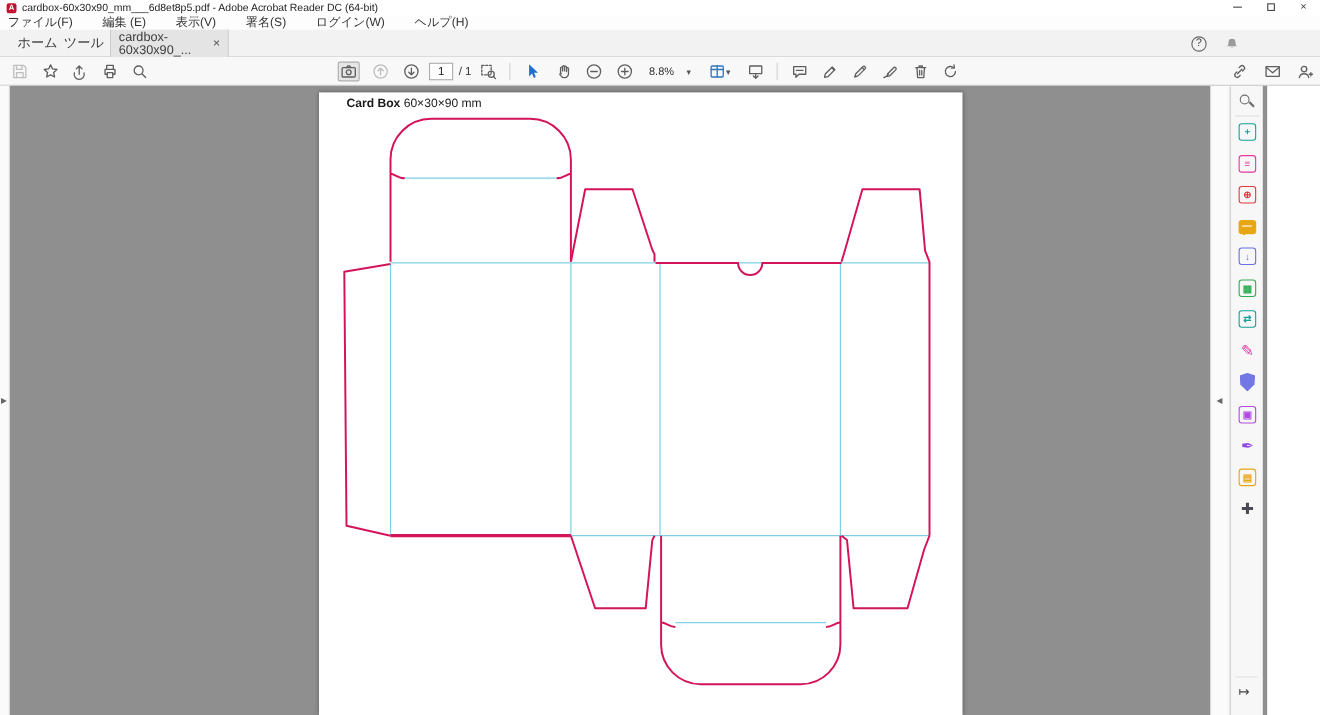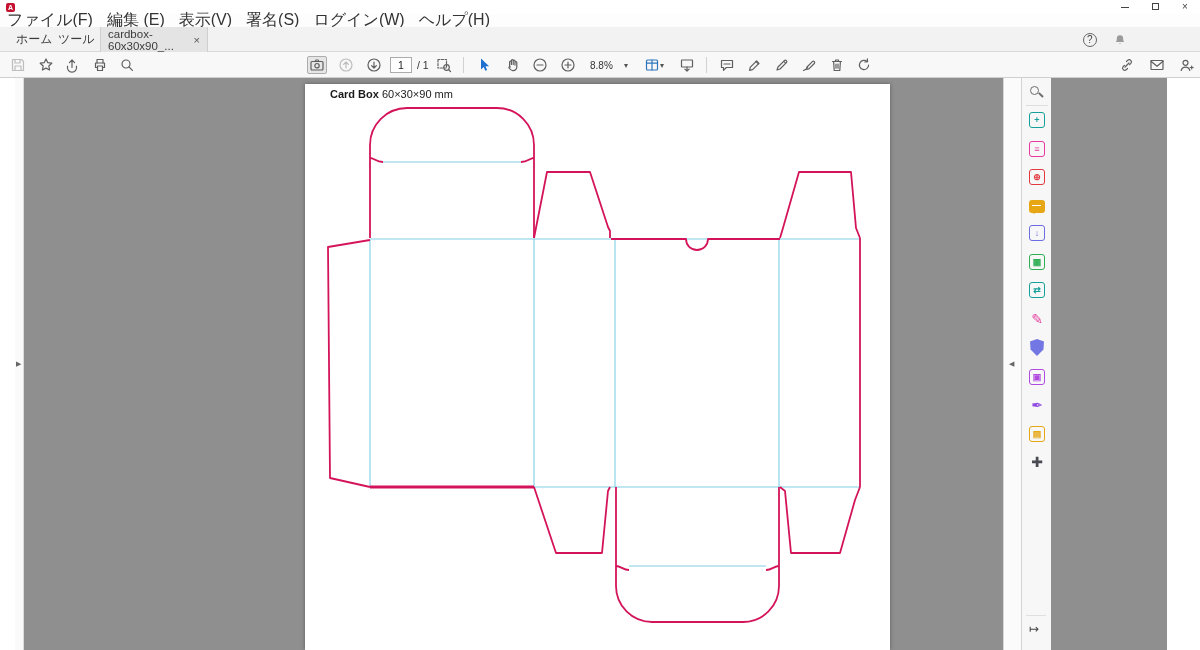--- a/index.html
+++ b/index.html
@@ -13,22 +13,22 @@
     background:var(--acrobat-red,#c41230); color:#fff; font-size:7px; line-height:9px;
     text-align:center; font-weight:bold; }
   .wctrl { position:absolute; top:0; height:14px; width:30px; text-align:center;
     color:#444; font-size:10px; line-height:13px; }
   .wctrl.min { right:60px; } .wctrl.max { right:30px; } .wctrl.close { right:0; }
   .restore-box { display:inline-block; width:7px; height:7px; border:1px solid #444; margin-top:3px; }
   .min-line { display:inline-block; width:8px; height:1px; background:#444; margin-bottom:2px; }
 
   
   .menubar { position:absolute; top:14px; left:0; width:1200px; height:13px;
-    background:#fdfdfd; display:flex; align-items:center; gap:14px; padding-left:7px;
-    font-size:16px; color:#333; }
+    background:#fdfdfd; display:flex; align-items:center; gap:27px; padding-left:7px;
+    font-size:11px; color:#333; }
 
   
   .tabbar { position:absolute; top:27px; left:0; width:1200px; height:25px;
     background:#f2f2f2; border-bottom:1px solid #d9d9d9; font-size:12px; color:#3b3b3b; }
   .tab-plain { position:absolute; top:0; height:25px; line-height:25px; padding:0 6px; }
   .tab-home { left:10px; } .tab-tools { left:52px; }
   .doc-tab { position:absolute; left:100px; top:0; height:25px; width:108px;
     background:#e4e4e4; border-left:1px solid #cfcfcf; border-right:1px solid #cfcfcf;
     display:flex; align-items:center; justify-content:space-between; padding:0 7px; font-size:11.5px;}
   .doc-tab .x { color:#555; font-size:11px; margin-left:4px; }
@@ -50,21 +50,21 @@
   .tb-sep { position:absolute; top:5px; width:1px; height:16px; background:#d2d2d2; }
   .page-box { position:absolute; top:5px; width:22px; height:16px; background:#fff;
     border:1px solid #ababab; font-size:10.5px; text-align:center; color:#222; line-height:14px; }
   .tb-text { position:absolute; top:7px; font-size:10.5px; color:#333; }
   .zoom-dd { position:absolute; top:5px; width:46px; height:16px; font-size:10px;
     color:#333; display:flex; align-items:center; justify-content:space-between; padding:0 3px;
     border:1px solid transparent; }
   .caret { font-size:8px; color:#555; }
 
   
-  .main { position:absolute; top:78px; left:15px; width:1036px; height:572px; }
+  .main { position:absolute; top:78px; left:0; width:1148px; height:572px; }
   .left-strip { position:absolute; left:0; top:0; width:9px; height:572px;
     background:#fafafa; border-right:1px solid #dcdcdc; }
   .left-strip .arr { position:absolute; top:282px; left:1px; font-size:7px; color:#666; }
   .doc-canvas { position:absolute; left:9px; top:0; width:1143px; height:572px;
     background:var(--doc-background,#8f8f8f); overflow:hidden; }
   .right-strip { position:absolute; right:30px; top:0; width:18px; height:572px;
     background:#fbfbfb; border-left:1px solid #d8d8d8; }
   .right-strip .arr { position:absolute; top:282px; left:5px; font-size:7px; color:#666; }
 
   
@@ -99,20 +99,21 @@
   .dieline { position:absolute; left:0; top:0; }
   .cut  { stroke:var(--cut-line,#d4145a);  fill:none; stroke-width:1.8; stroke-linejoin:round; }
   .cut.thick { stroke-width:3; }
   .fold { stroke:var(--fold-line,#7fd0e6); fill:none; stroke-width:1.1; }
 </style>
 </head>
 <body>
 
 <div class="titlebar">
   <div class="app-badge">A</div>
+  <span>cardbox-60x30x90_mm___6d8et8p5.pdf - Adobe Acrobat Reader DC (64-bit)</span>
   <div class="wctrl min"><span class="min-line"></span></div>
   <div class="wctrl max"><span class="restore-box"></span></div>
   <div class="wctrl close">×</div>
 </div>
 
 <div class="menubar">
   <span>ファイル(F)</span>
   <span>編集 (E)</span>
   <span>表示(V)</span>
   <span>署名(S)</span>

